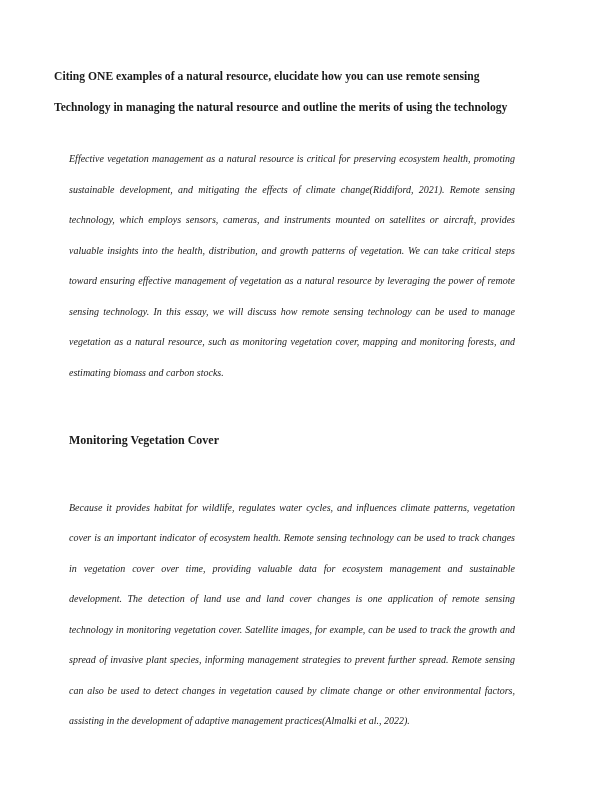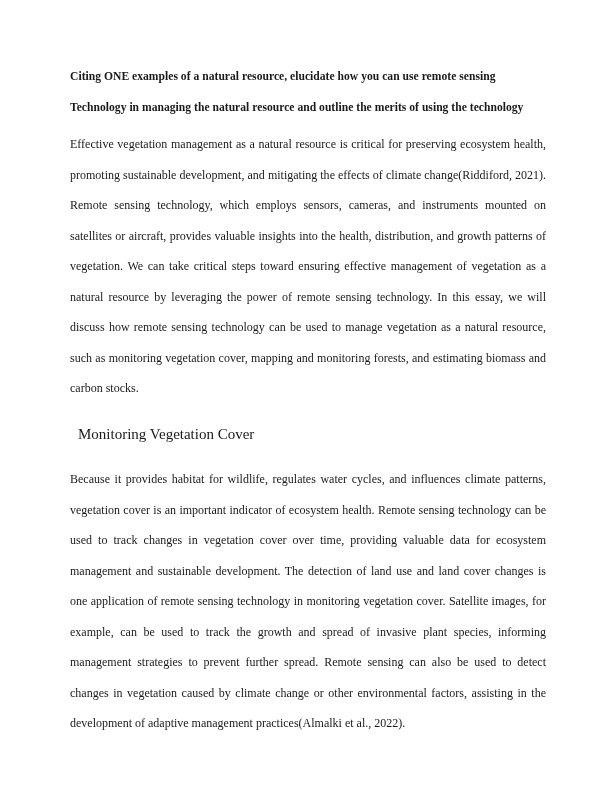--- a/index.html
+++ b/index.html
@@ -19,21 +19,21 @@
   .page {
     position: relative;
     width: 612px;
     height: 792px;
     background: #ffffff;
     box-sizing: border-box;
   }
 
   .content {
     position: absolute;
-    left: 70px;
+    left: 54px;
     top: 62px;
     width: 476px;
   }
 
   
   .doc-title {
     font-size: 11.6px;
     font-weight: bold;
     line-height: 30.5px;
     text-align: left;
@@ -45,35 +45,36 @@
   }
 
   .section-heading-bold {
     font-size: 11.6px;
     font-weight: bold;
     line-height: 30.5px;
     margin: 0;
   }
 
   .section-heading {
-    font-size: 15px;
-    font-weight: normal;
+    font-size: 12px;
+    font-weight: bold;
     line-height: 30.5px;
-    margin: 8px;
+    margin: 15px;
   }
 
   
   .body-par {
-    font-size: 12px;
+    font-size: 10px;
     font-weight: normal;
     line-height: 30.5px;
     text-align: justify;
     text-justify: inter-word;
-    margin: 0;
+    margin: 15px;
     hyphens: none;
+    font-style: italic;
   }
   .body-par.last-ragged {
     text-align: justify;
   }
 
   .gap-sm { height: 6px; }
   .gap-md { height: 7px; }
 
   
   .content {

